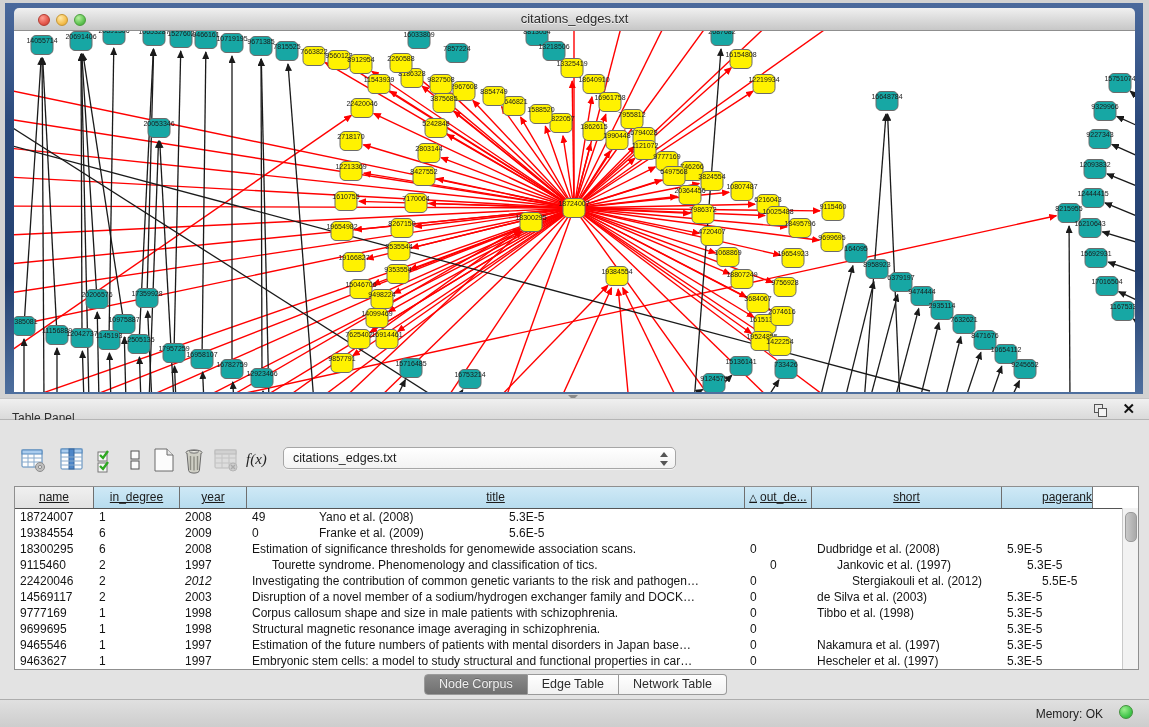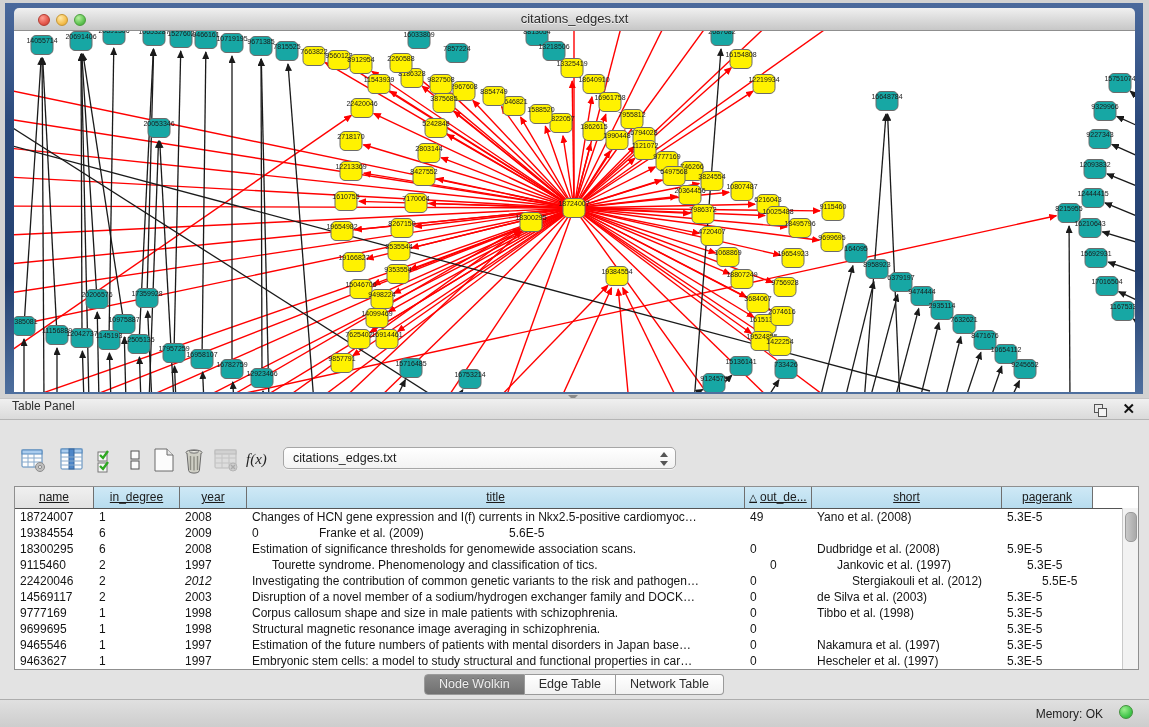--- a/index.html
+++ b/index.html
@@ -35,21 +35,21 @@
   .divider-handle{
     position:absolute;left:568px;top:395px;width:0;height:0;
     border-left:5px solid transparent;border-right:5px solid transparent;border-top:5px solid #8a8a8a;
   }
   
   .panel-header{
     position:absolute;left:0;top:398px;width:1149px;height:22px;box-sizing:border-box;
     background:linear-gradient(180deg,#f0f0f0,#dadada);
     border-top:1px solid #c6c6c6;border-bottom:1px solid #b5b5b5;
   }
-  .panel-header .ph-title{position:absolute;left:12px;top:0;font-size:12px;color:#2e2e2e;}
+  .panel-header .ph-title{position:absolute;left:12px;top:12px;font-size:12px;color:#2e2e2e;}
   .float-icon{position:absolute;right:42px;top:5px;width:13px;height:12px;}
   .float-icon .sq1{position:absolute;left:0;top:0;width:7px;height:7px;border:1px solid #555;background:#e9e9e9;}
   .float-icon .sq2{position:absolute;left:4px;top:4px;width:7px;height:7px;border:1px solid #555;background:#f4f4f4;}
   .close-icon{position:absolute;right:14px;top:1px;font-size:15px;font-weight:bold;color:#111;cursor:default;}
   .panel-body{position:absolute;left:0;top:420px;width:1149px;height:279px;background:#e3e3e3;}
   
   .tp-toolbar{position:absolute;left:0;top:24px;height:32px;width:100%;}
   .tbi{position:absolute;top:2px;width:28px;height:28px;}
   .tbi svg{display:block;}
   .fx-label{font-family:"Liberation Serif",serif;font-style:italic;font-size:15px;color:#222;position:absolute;top:5px;}
@@ -858,28 +858,27 @@
   </div>
 
   <div class="data-table">
     <div class="thead" id="thead">
         <div class="hcell first" style="width: 79px;">name</div>
         <div class="hcell" style="width: 86px;">in_degree</div>
         <div class="hcell" style="width: 67px;">year</div>
         <div class="hcell" style="width: 498px;">title</div>
         <div class="hcell" style="width: 67px;"><span class="sort-tri">△</span>out_de...</div>
         <div class="hcell" style="width: 190px;">short</div>
-        <div class="hcell" style="width: 91px;">pagerank</div>
+        <div class="hcell" style="width: 91px; text-align: right;">pagerank</div>
       </div>
     <div class="tbody" id="tbody">
         <div class="trow">
           <div class="tcell" style="width: 79px;">18724007</div>
           <div class="tcell" style="width: 86px;">1</div>
           <div class="tcell" style="width: 67px;">2008</div>
-          <div class="tcell" style="width: 498px;">Changes of HCN gene expression and I(f) currents in Nkx2.5-positive cardiomyoc…</div>
           <div class="tcell" style="width: 67px;">49</div>
           <div class="tcell" style="width: 190px;">Yano et al. (2008)</div>
           <div class="tcell" style="width: 91px;">5.3E-5</div>
         </div>
         <div class="trow">
           <div class="tcell" style="width: 79px;">19384554</div>
           <div class="tcell" style="width: 86px;">6</div>
           <div class="tcell" style="width: 67px;">2009</div>
           <div class="tcell" style="width: 67px;">0</div>
           <div class="tcell" style="width: 190px;">Franke et al. (2009)</div>
@@ -957,21 +956,21 @@
           <div class="tcell" style="width: 190px;">Hescheler et al. (1997)</div>
           <div class="tcell" style="width: 91px;">5.3E-5</div>
         </div>
       </div>
     <div class="vscroll">
       <div class="vthumb"></div>
     </div>
   </div>
 
   <div class="seg-tabs" id="segtabs">
-      <div class="seg first selected">Node Wolkin</div>
+      <div class="seg first selected">Node Corpus</div>
       <div class="seg">Edge Table</div>
       <div class="seg last">Network Table</div>
     </div>
 </div>
 
 <div class="status-bar">
   <span class="mem-label">Memory: OK</span>
   <span class="mem-dot"></span>
 </div>
 

